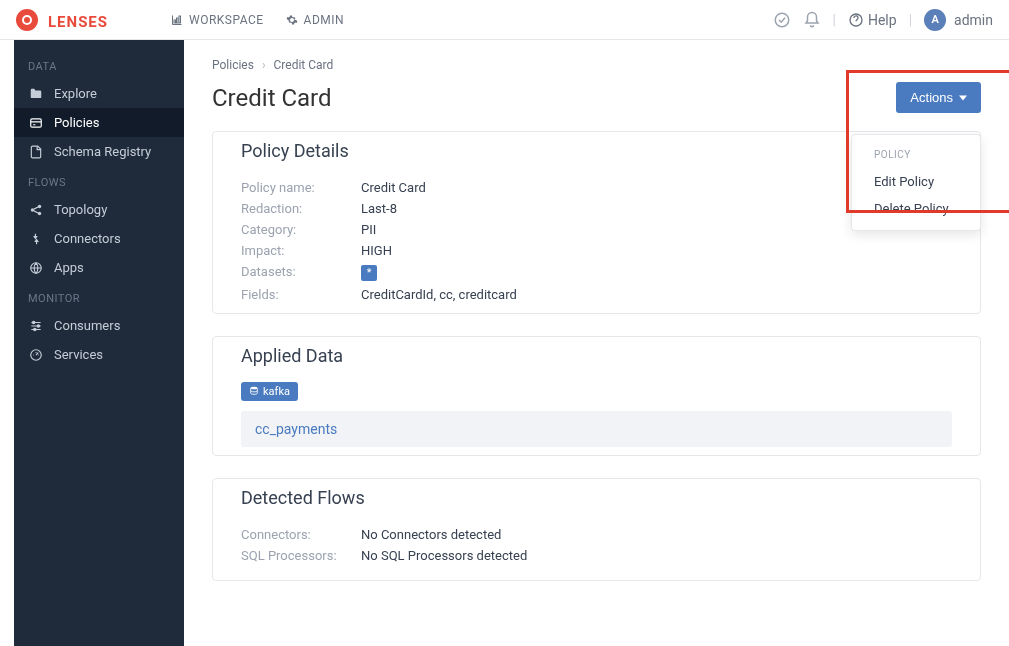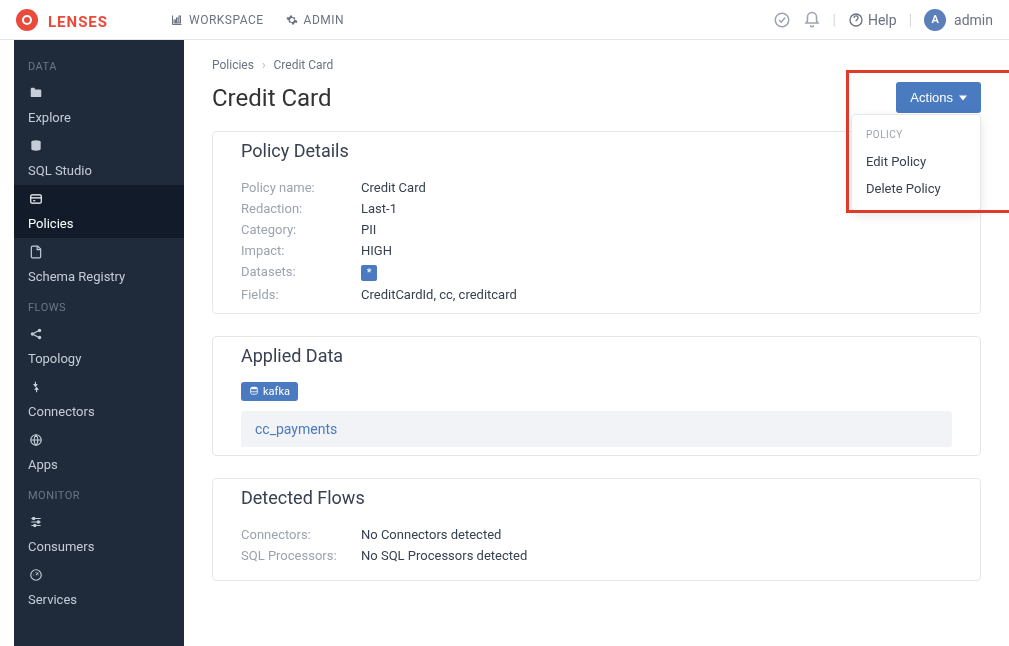--- a/index.html
+++ b/index.html
@@ -13,32 +13,32 @@
 .top-nav { display: flex; align-items: center; gap: 22px; color: #6b7280; font-size: 12px; font-weight: 400; letter-spacing: 0.5px; }
 .top-nav-item { display: flex; align-items: center; gap: 6px; cursor: pointer; }
 .top-right { margin-left: auto; display: flex; align-items: center; gap: 12px; color: #6b7280; }
 .top-right .sep { color: #d1d5db; }
 .help-wrap { display: flex; align-items: center; gap: 4px; cursor: pointer; }
 .avatar { width: 22px; height: 22px; border-radius: 50%; background: #5b7fb8; color: #fff; display: flex; align-items: center; justify-content: center; font-size: 11px; font-weight: 600; }
 .user-wrap { display: flex; align-items: center; gap: 8px; cursor: pointer; }
 .body-row { display: flex; flex: 1; overflow: hidden; }
 .sidebar { width: 170px; background: #1f2a3a; color: #c5cdd8; font-size: 13px; padding-top: 10px; overflow-y: auto; margin-left: 14px; }
 .side-section-title { font-size: 11px; color: #6b7787; letter-spacing: 0.5px; padding: 10px 14px 6px; }
-.side-item { display: flex; gap: 10px; padding: 7px 14px; cursor: pointer; flex-direction: column; }
+.side-item { display: flex; align-items: center; gap: 10px; padding: 7px 14px; cursor: pointer; }
 .side-item.active { background: #111b29; color: #fff; }
 .side-icon { width: 16px; display: flex; justify-content: center; }
 .main { flex: 1; overflow: auto; padding: 18px 28px 28px; position: relative; }
 .breadcrumb { font-size: 12px; color: #6b7280; display: flex; align-items: center; gap: 8px; margin-bottom: 10px; }
 .breadcrumb a { color: #6b7280; text-decoration: none; cursor: pointer; }
 .breadcrumb .chev { color: #b0b7c0; }
 .page-header { display: flex; align-items: center; margin-bottom: 18px; }
 .page-title { font-size: 24px; font-weight: 400; color: #333; }
 .actions-wrap { margin-left: auto; position: relative; }
 .actions-btn { background: #4a7abf; color: #fff; border: none; padding: 8px 14px; border-radius: 3px; font-size: 13px; cursor: pointer; display: flex; align-items: center; gap: 6px; }
-.dropdown { position: absolute; right: 0; top: 32px; background: #fff; border: 1px solid #e5e7eb; border-radius: 4px; box-shadow: 0 4px 12px rgba(0,0,0,0.1); width: 130px; padding: 8px 0; }
+.dropdown { position: absolute; right: 0; top: 52px; background: #fff; border: 1px solid #e5e7eb; border-radius: 4px; box-shadow: 0 4px 12px rgba(0,0,0,0.1); width: 130px; padding: 8px 8px; }
 .dropdown-header { font-size: 10px; color: #9ca3af; letter-spacing: 0.5px; padding: 6px 14px 8px; }
 .dropdown-item { padding: 6px 14px; font-size: 13px; color: #374151; cursor: pointer; }
 .highlight-box { position: absolute; border: 3px solid #e03b2a; pointer-events: none; }
 .card { border: 1px solid #e5e7eb; border-radius: 4px; padding: 8px 28px; margin-bottom: 22px; }
 .card-title { font-size: 18px; font-weight: 400; color: #374151; margin-bottom: 16px; }
 .detail-row { display: flex; font-size: 13px; padding: 3px 0; }
 .detail-label { width: 120px; color: #9ca3af; }
 .detail-value { color: #374151; }
 .star-badge { display: inline-flex; align-items: center; justify-content: center; width: 16px; height: 16px; background: #4a7abf; color: #fff; font-size: 11px; border-radius: 2px; }
 .kafka-badge { display: inline-flex; align-items: center; gap: 4px; background: #4a7abf; color: #fff; font-size: 11px; padding: 3px 8px; border-radius: 3px; margin-bottom: 10px; }
@@ -112,29 +112,20 @@
     <div class="sidebar">
       <div class="side-section-title">DATA</div>
       <div class="side-item">
         <span class="side-icon">
             <svg width="14" height="14" viewBox="0 0 24 24" fill="#c5cdd8">
               <path d="M3 5a2 2 0 012-2h4l2 3h8a2 2 0 012 2v9a2 2 0 01-2 2H5a2 2 0 01-2-2V5z"></path>
             </svg>
           </span>
         <span>Explore</span>
       </div>
-      <div class="side-item">
-        <span class="side-icon">
-            <svg width="14" height="14" viewBox="0 0 24 24" fill="#c5cdd8">
-              <ellipse cx="12" cy="5" rx="8" ry="3"></ellipse>
-              <path d="M4 5v6c0 1.7 3.6 3 8 3s8-1.3 8-3V5M4 11v6c0 1.7 3.6 3 8 3s8-1.3 8-3v-6"></path>
-            </svg>
-          </span>
-        <span>SQL Studio</span>
-      </div>
       <div class="side-item active">
         <span class="side-icon">
             <svg width="14" height="14" viewBox="0 0 24 24" fill="none" stroke="#fff" stroke-width="2">
               <rect x="3" y="5" width="18" height="14" rx="2"></rect>
               <path d="M3 10h18M7 15h4"></path>
             </svg>
           </span>
         <span>Policies</span>
       </div>
       <div class="side-item">
@@ -229,21 +220,21 @@
       <div class="highlight-box" style="top:30px; right:-14px; width:177px; height:143px;"></div>
 
       <div class="card">
         <div class="card-title">Policy Details</div>
         <div class="detail-row">
           <div class="detail-label">Policy name:</div>
           <div class="detail-value">Credit Card</div>
         </div>
         <div class="detail-row">
           <div class="detail-label">Redaction:</div>
-          <div class="detail-value">Last-1</div>
+          <div class="detail-value">Last-8</div>
         </div>
         <div class="detail-row">
           <div class="detail-label">Category:</div>
           <div class="detail-value">PII</div>
         </div>
         <div class="detail-row">
           <div class="detail-label">Impact:</div>
           <div class="detail-value">HIGH</div>
         </div>
         <div class="detail-row">

